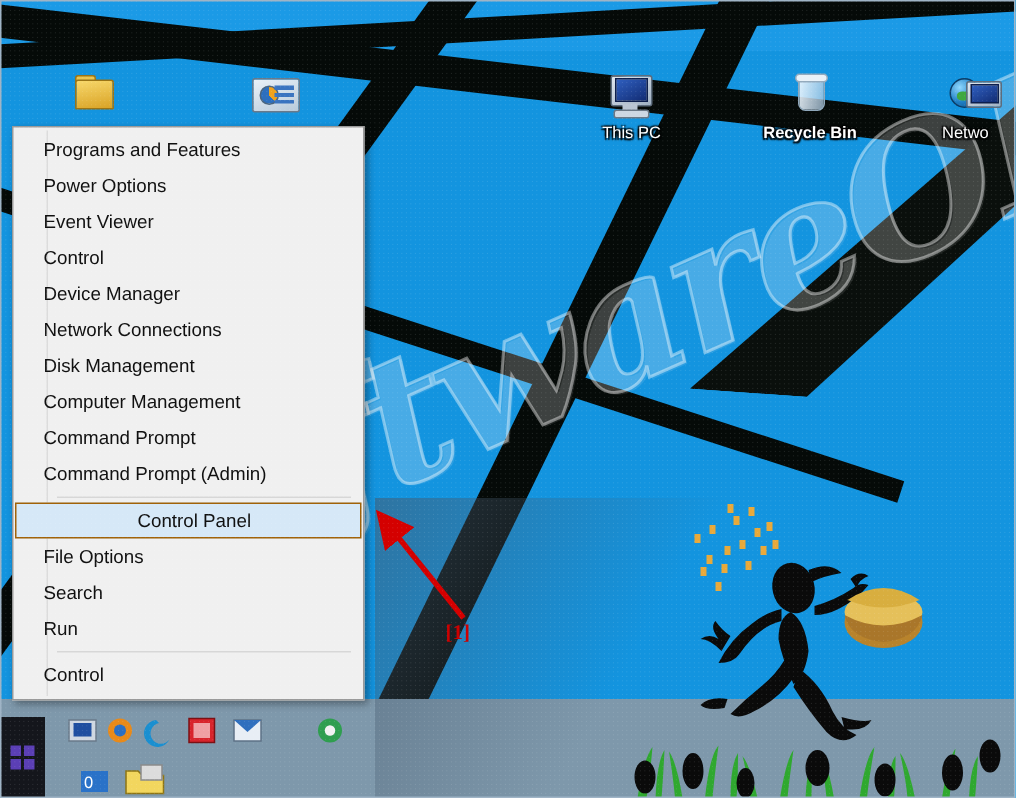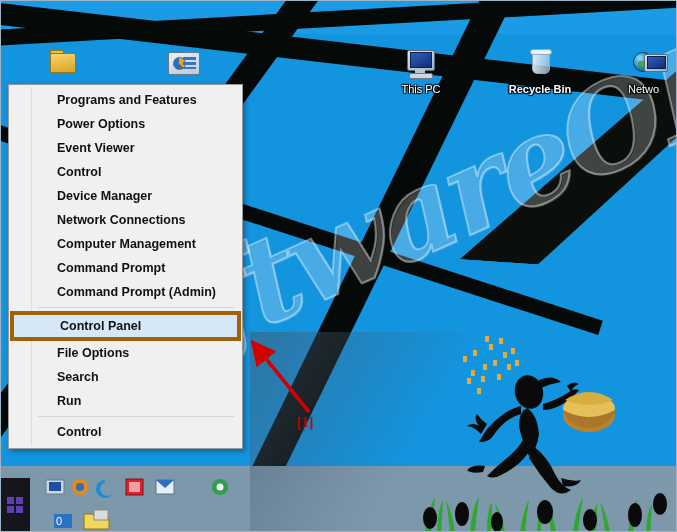--- a/index.html
+++ b/index.html
@@ -106,30 +106,30 @@
     border:1px solid #9a9a9a;
     box-shadow:2px 2px 5px rgba(0,0,0,.35);
     font-size:12.5px;color:#101010;
     padding:3px 0 4px 0;
   }
   .winx:before{
     content:"";position:absolute;left:22px;top:2px;bottom:2px;width:1px;background:#dcdcdc;
   }
   .mi{
     position:relative;height:22px;line-height:22px;
-    padding-left:46px;padding-right:10px;
+    padding-left:18px;padding-right:10px;
     white-space:nowrap;
     border:1px solid transparent;
     margin:0 1px;
-    font-weight:bold;
   }
   .mi .arrow{position:absolute;right:9px;top:0;line-height:22px;font-size:9px;color:#3b3b3b;}
   .mi.sel{
     background:#d6e8f7;
-    border:4px solid #a16207;
+    border:1px solid #a16207;
+    text-align:center;
   }
   .sep{height:1px;background:#d7d7d7;margin:3px 8px 3px 29px;}
 
   
   .callout{position:absolute;left:240px;top:330px;width:130px;height:115px;pointer-events:none;}
   .tag1{
     position:absolute;left:57px;top:85px;color:#cc0000;font-weight:bold;font-size:14px;
     font-family:"Liberation Serif", serif;
   }
 
@@ -313,20 +313,21 @@
     </svg>
   </div>
 
   <div class="winx" id="winx">
       <div class="mi"><span>Programs and Features</span></div>
       <div class="mi"><span>Power Options</span></div>
       <div class="mi"><span>Event Viewer</span></div>
       <div class="mi"><span>Control</span></div>
       <div class="mi"><span>Device Manager</span></div>
       <div class="mi"><span>Network Connections</span></div>
+      <div class="mi"><span>Disk Management</span></div>
       <div class="mi"><span>Computer Management</span></div>
       <div class="mi"><span>Command Prompt</span></div>
       <div class="mi"><span>Command Prompt (Admin)</span></div>
       <div class="sep"></div>
       <div class="mi sel"><span>Control Panel</span></div>
       <div class="mi"><span>File Options</span></div>
       <div class="mi"><span>Search</span></div>
       <div class="mi"><span>Run</span></div>
       <div class="sep"></div>
       <div class="mi"><span>Control</span></div>

